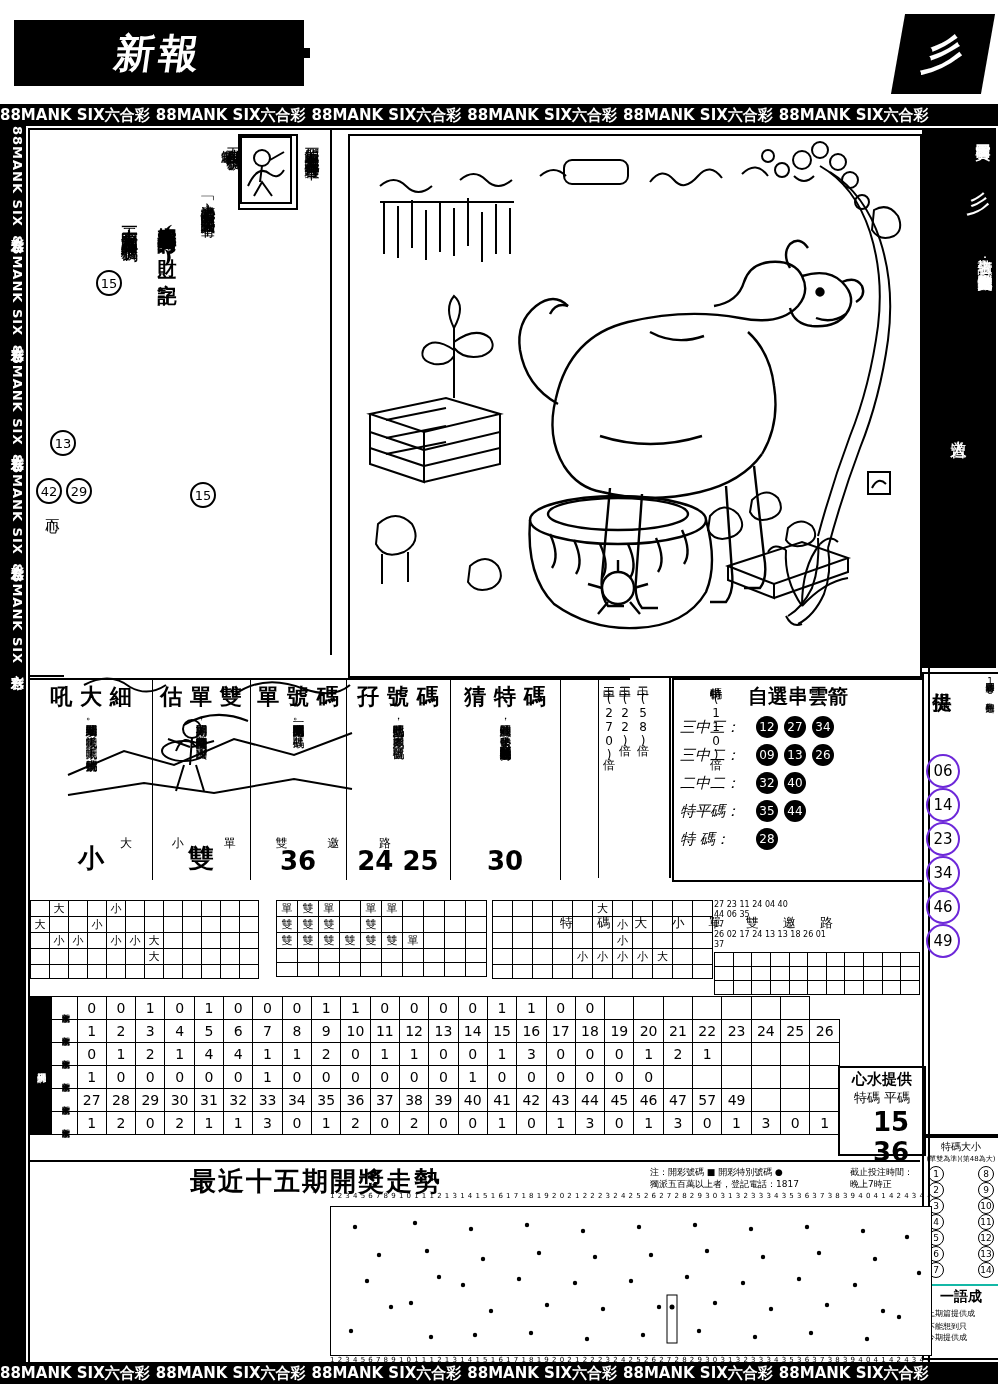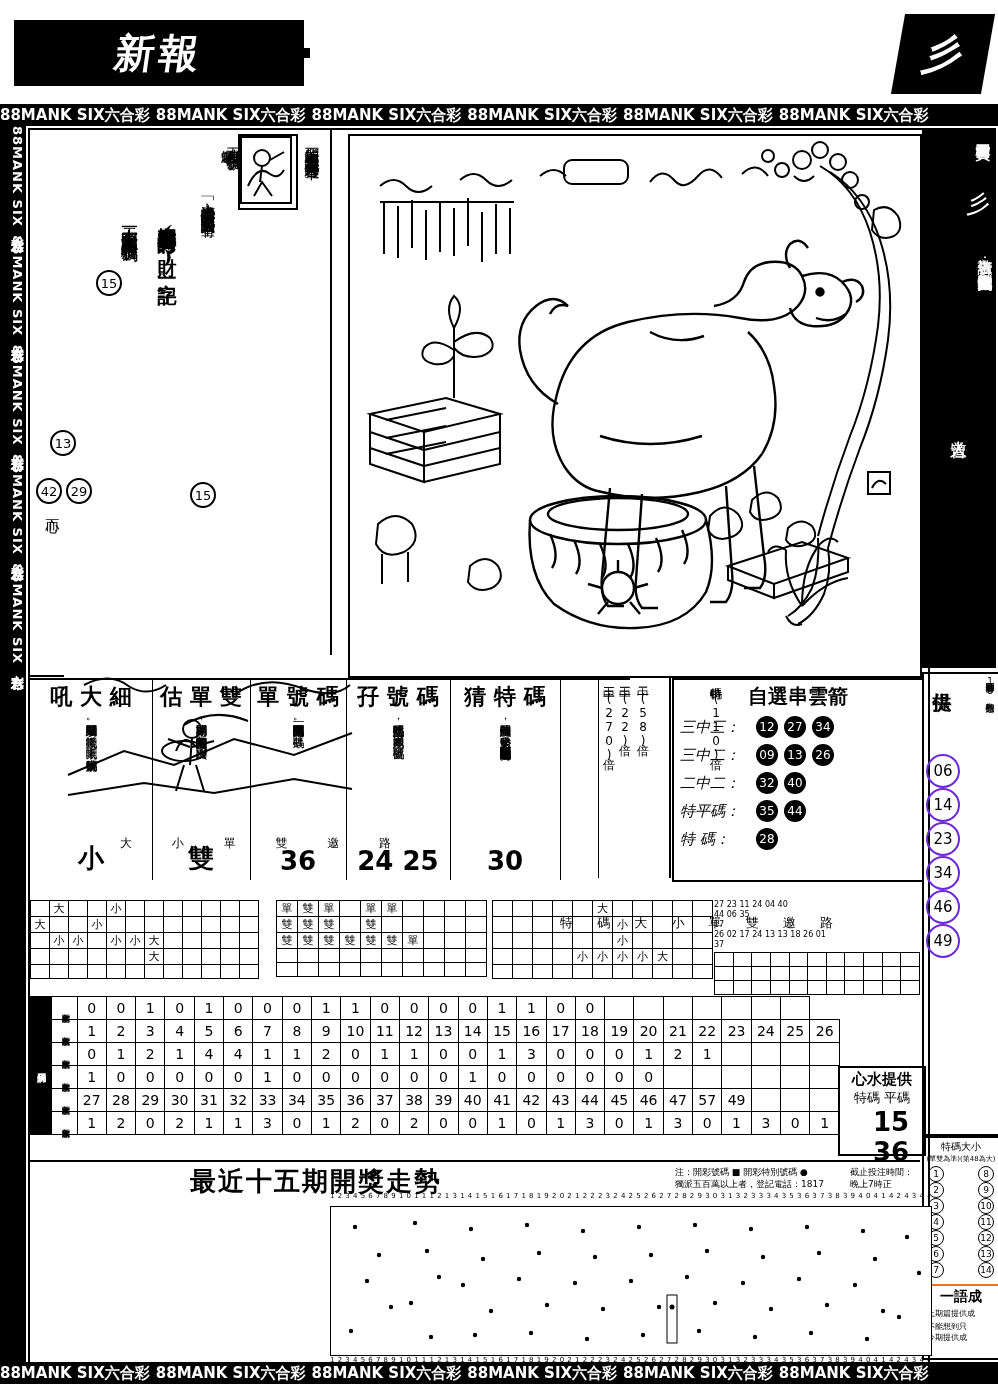--- a/index.html
+++ b/index.html
@@ -64,21 +64,21 @@
   table.g{border-collapse:collapse;}
   table.g td{border:1px solid #000;text-align:center;font-size:11px;height:13px;padding:0;font-family:"DejaVu Sans",sans-serif;}
   
   #matrix{position:absolute;left:30px;top:996px;width:810px;}
   #matrix td{border:1px solid #000;font-size:14px;text-align:center;width:28px;height:22px;font-family:"DejaVu Sans",sans-serif;}
   #matrix td.lbl{width:24px;font-size:8px;writing-mode:vertical-rl;text-orientation:upright;background:#fff;}
   #matrix td.blk{background:#000;color:#fff;font-size:9px;writing-mode:vertical-rl;text-orientation:upright;width:20px;}
   
   #trend{position:absolute;left:30px;top:1160px;width:890px;height:200px;border-top:2px solid #000;}
   #trend-title{position:absolute;left:160px;top:2px;font-size:26px;font-weight:bold;letter-spacing:2px;}
-  #trend-note{position:absolute;left:645px;top:4px;font-size:9px;line-height:12px;}
+  #trend-note{position:absolute;left:620px;top:4px;font-size:9px;line-height:12px;}
   #dots{position:absolute;left:300px;top:44px;width:600px;height:148px;border:1px solid #000;background:#fff;}
 </style>
 </head>
 <body>
 
 <div class="page">
 
   <div id="masthead">
     <div id="logo-box">
       <div id="logo-text">新報</div>
@@ -345,21 +345,21 @@
         </div>
         <div style="display:flex;justify-content:space-between;font-size:10px;line-height:15px;">
           <span class="circnum" style="width:14px;height:14px;border-width:1px;font-size:9px;">6</span>
           <span class="circnum" style="width:14px;height:14px;border-width:1px;font-size:9px;">13</span>
         </div>
         <div style="display:flex;justify-content:space-between;font-size:10px;line-height:15px;">
           <span class="circnum" style="width:14px;height:14px;border-width:1px;font-size:9px;">7</span>
           <span class="circnum" style="width:14px;height:14px;border-width:1px;font-size:9px;">14</span>
         </div>
       </div>
-      <div style="border-top:2px solid #f97316;margin-top:4px;padding-top:2px;text-align:center;font-size:14px;font-weight:bold;">一語成</div>
+      <div style="border-top:2px solid #14b8a6;margin-top:4px;padding-top:2px;text-align:center;font-size:14px;font-weight:bold;">一語成</div>
       <div style="font-size:8px;line-height:11px;padding:2px 3px;">上期篇提供成</div>
       <div style="font-size:8px;line-height:11px;padding:0 3px;">不能想到只</div>
       <div style="font-size:8px;line-height:11px;padding:0 3px;">今期提供成</div>
     </div>
   </div>
 
   <div id="tips" style="border-top:2px solid #000;">
     <div class="tipcell" style="left:0;width:122px;">
       <div class="tiphead">吼 大 細</div>
       <div class="tipbody">旺勢繼續連開三期。後期吼大，下期吼大，特別號碼大小攬</div>

